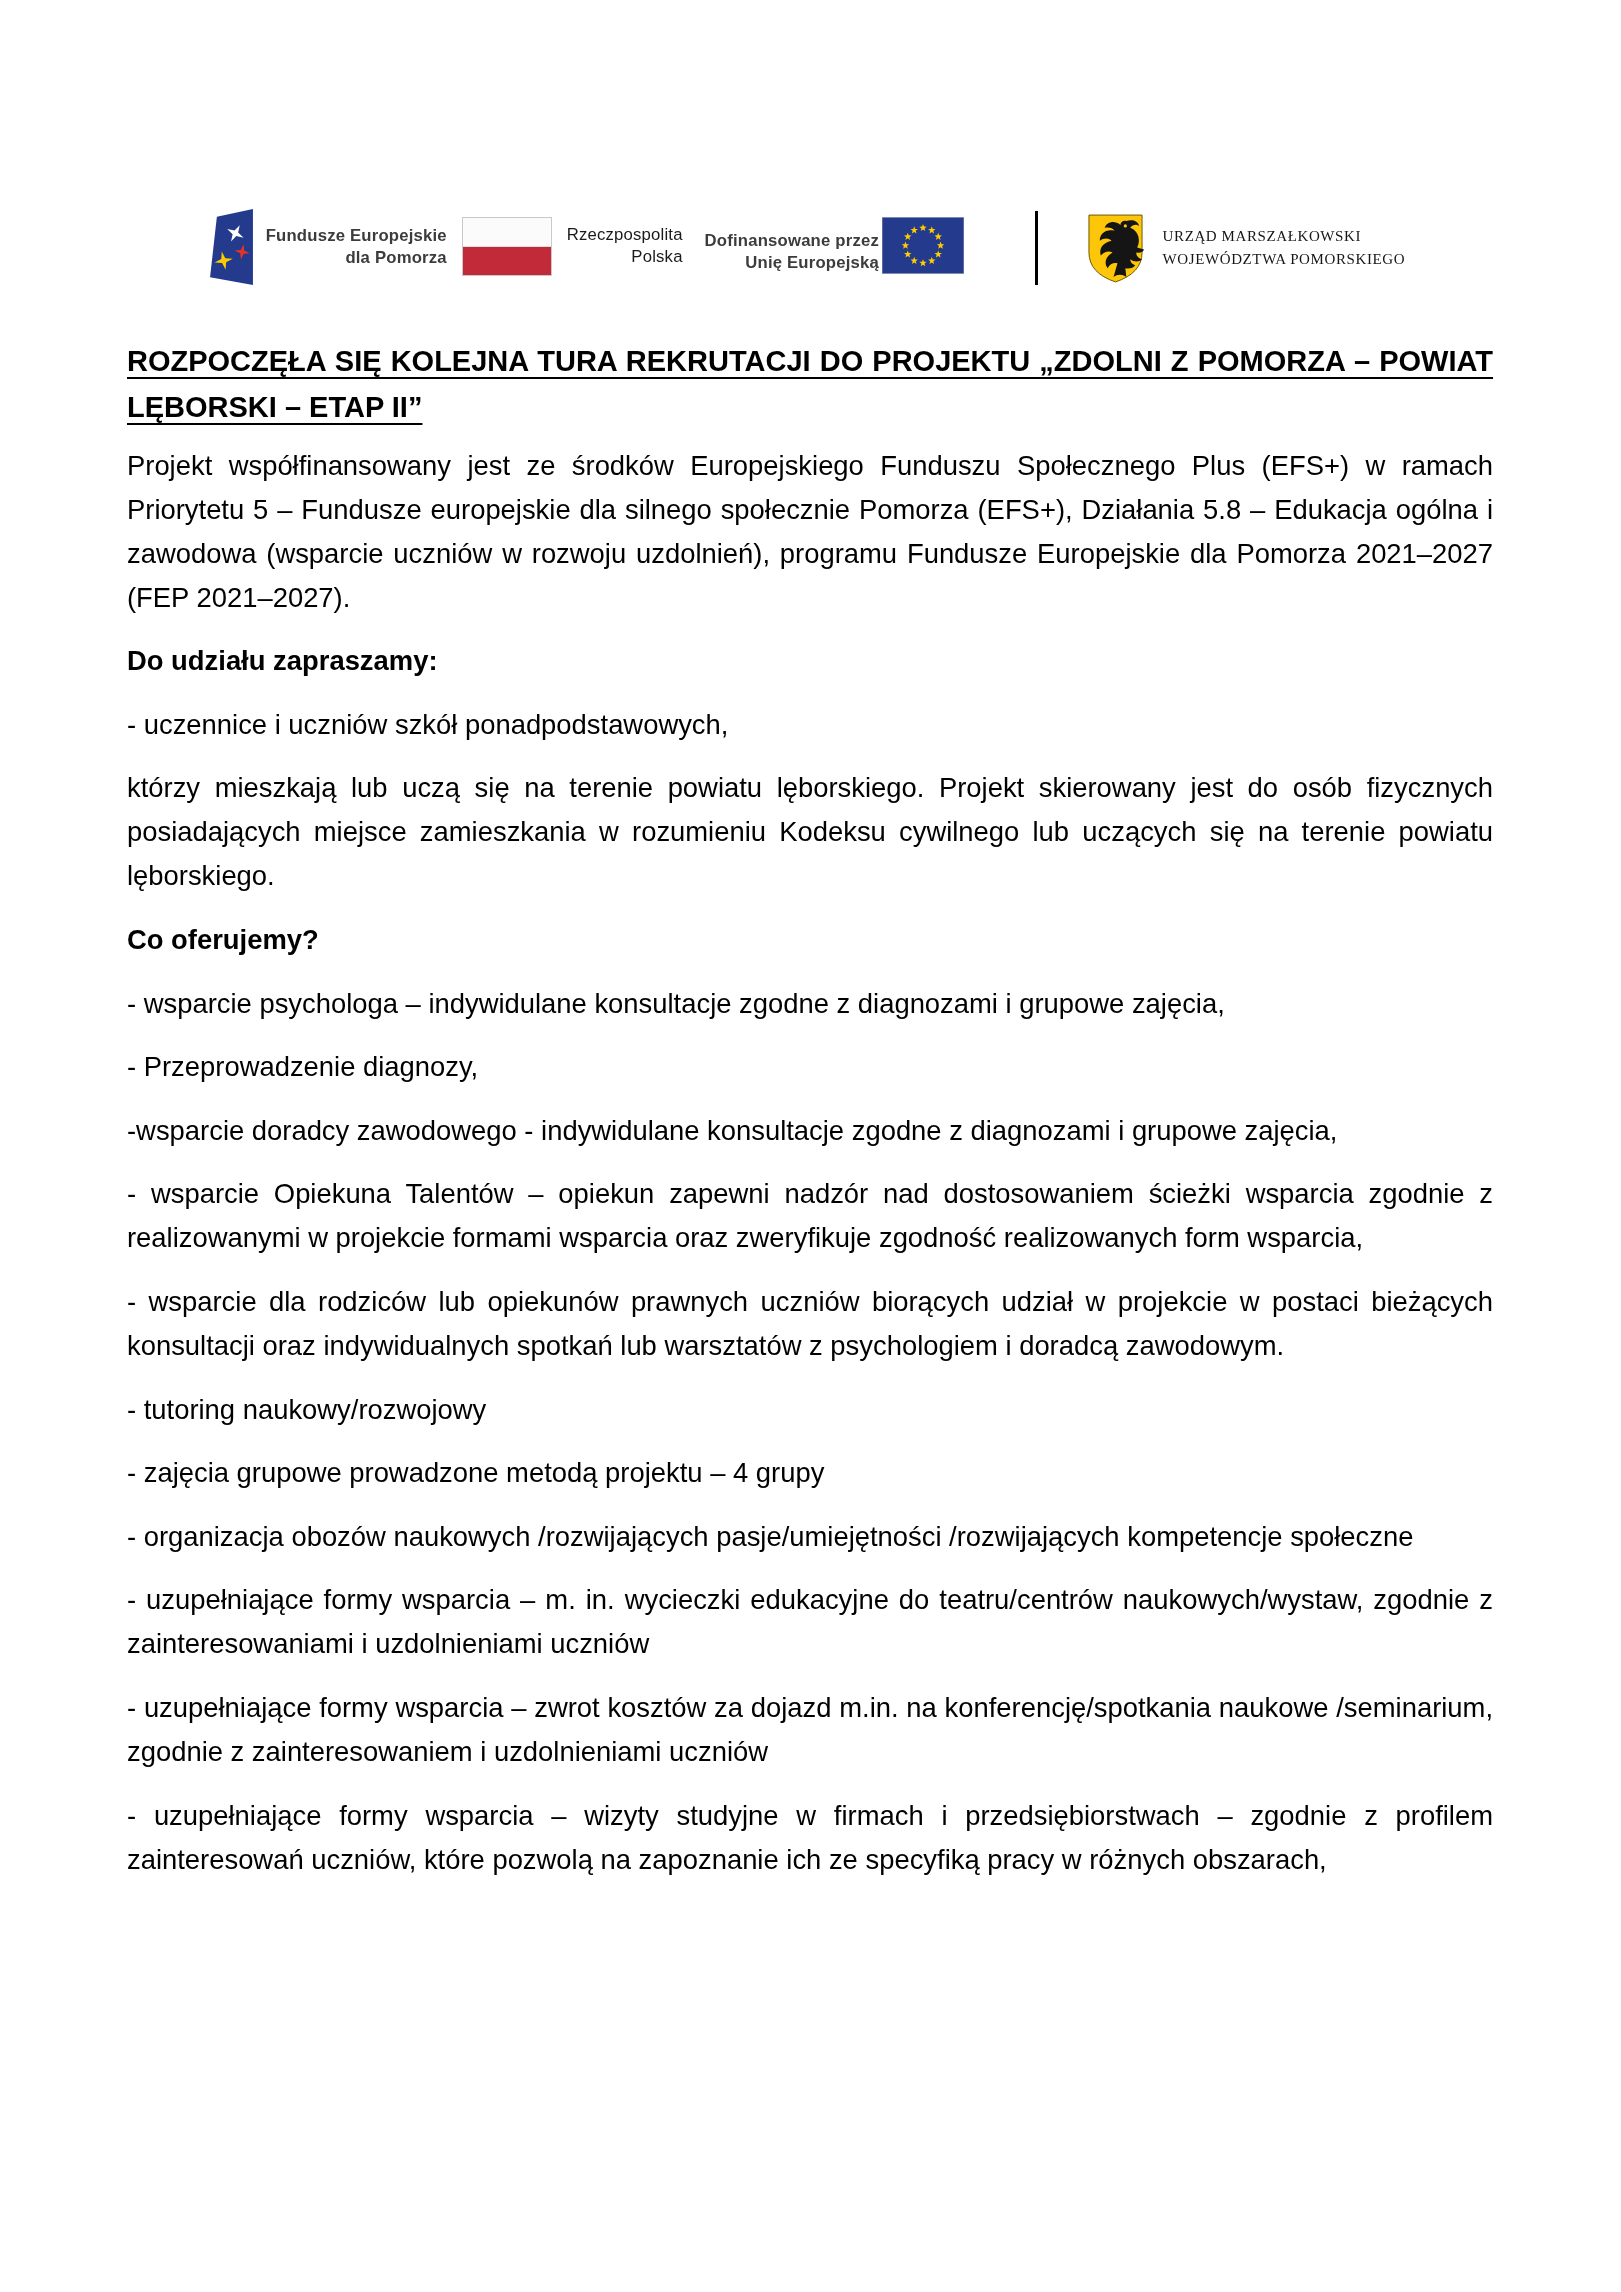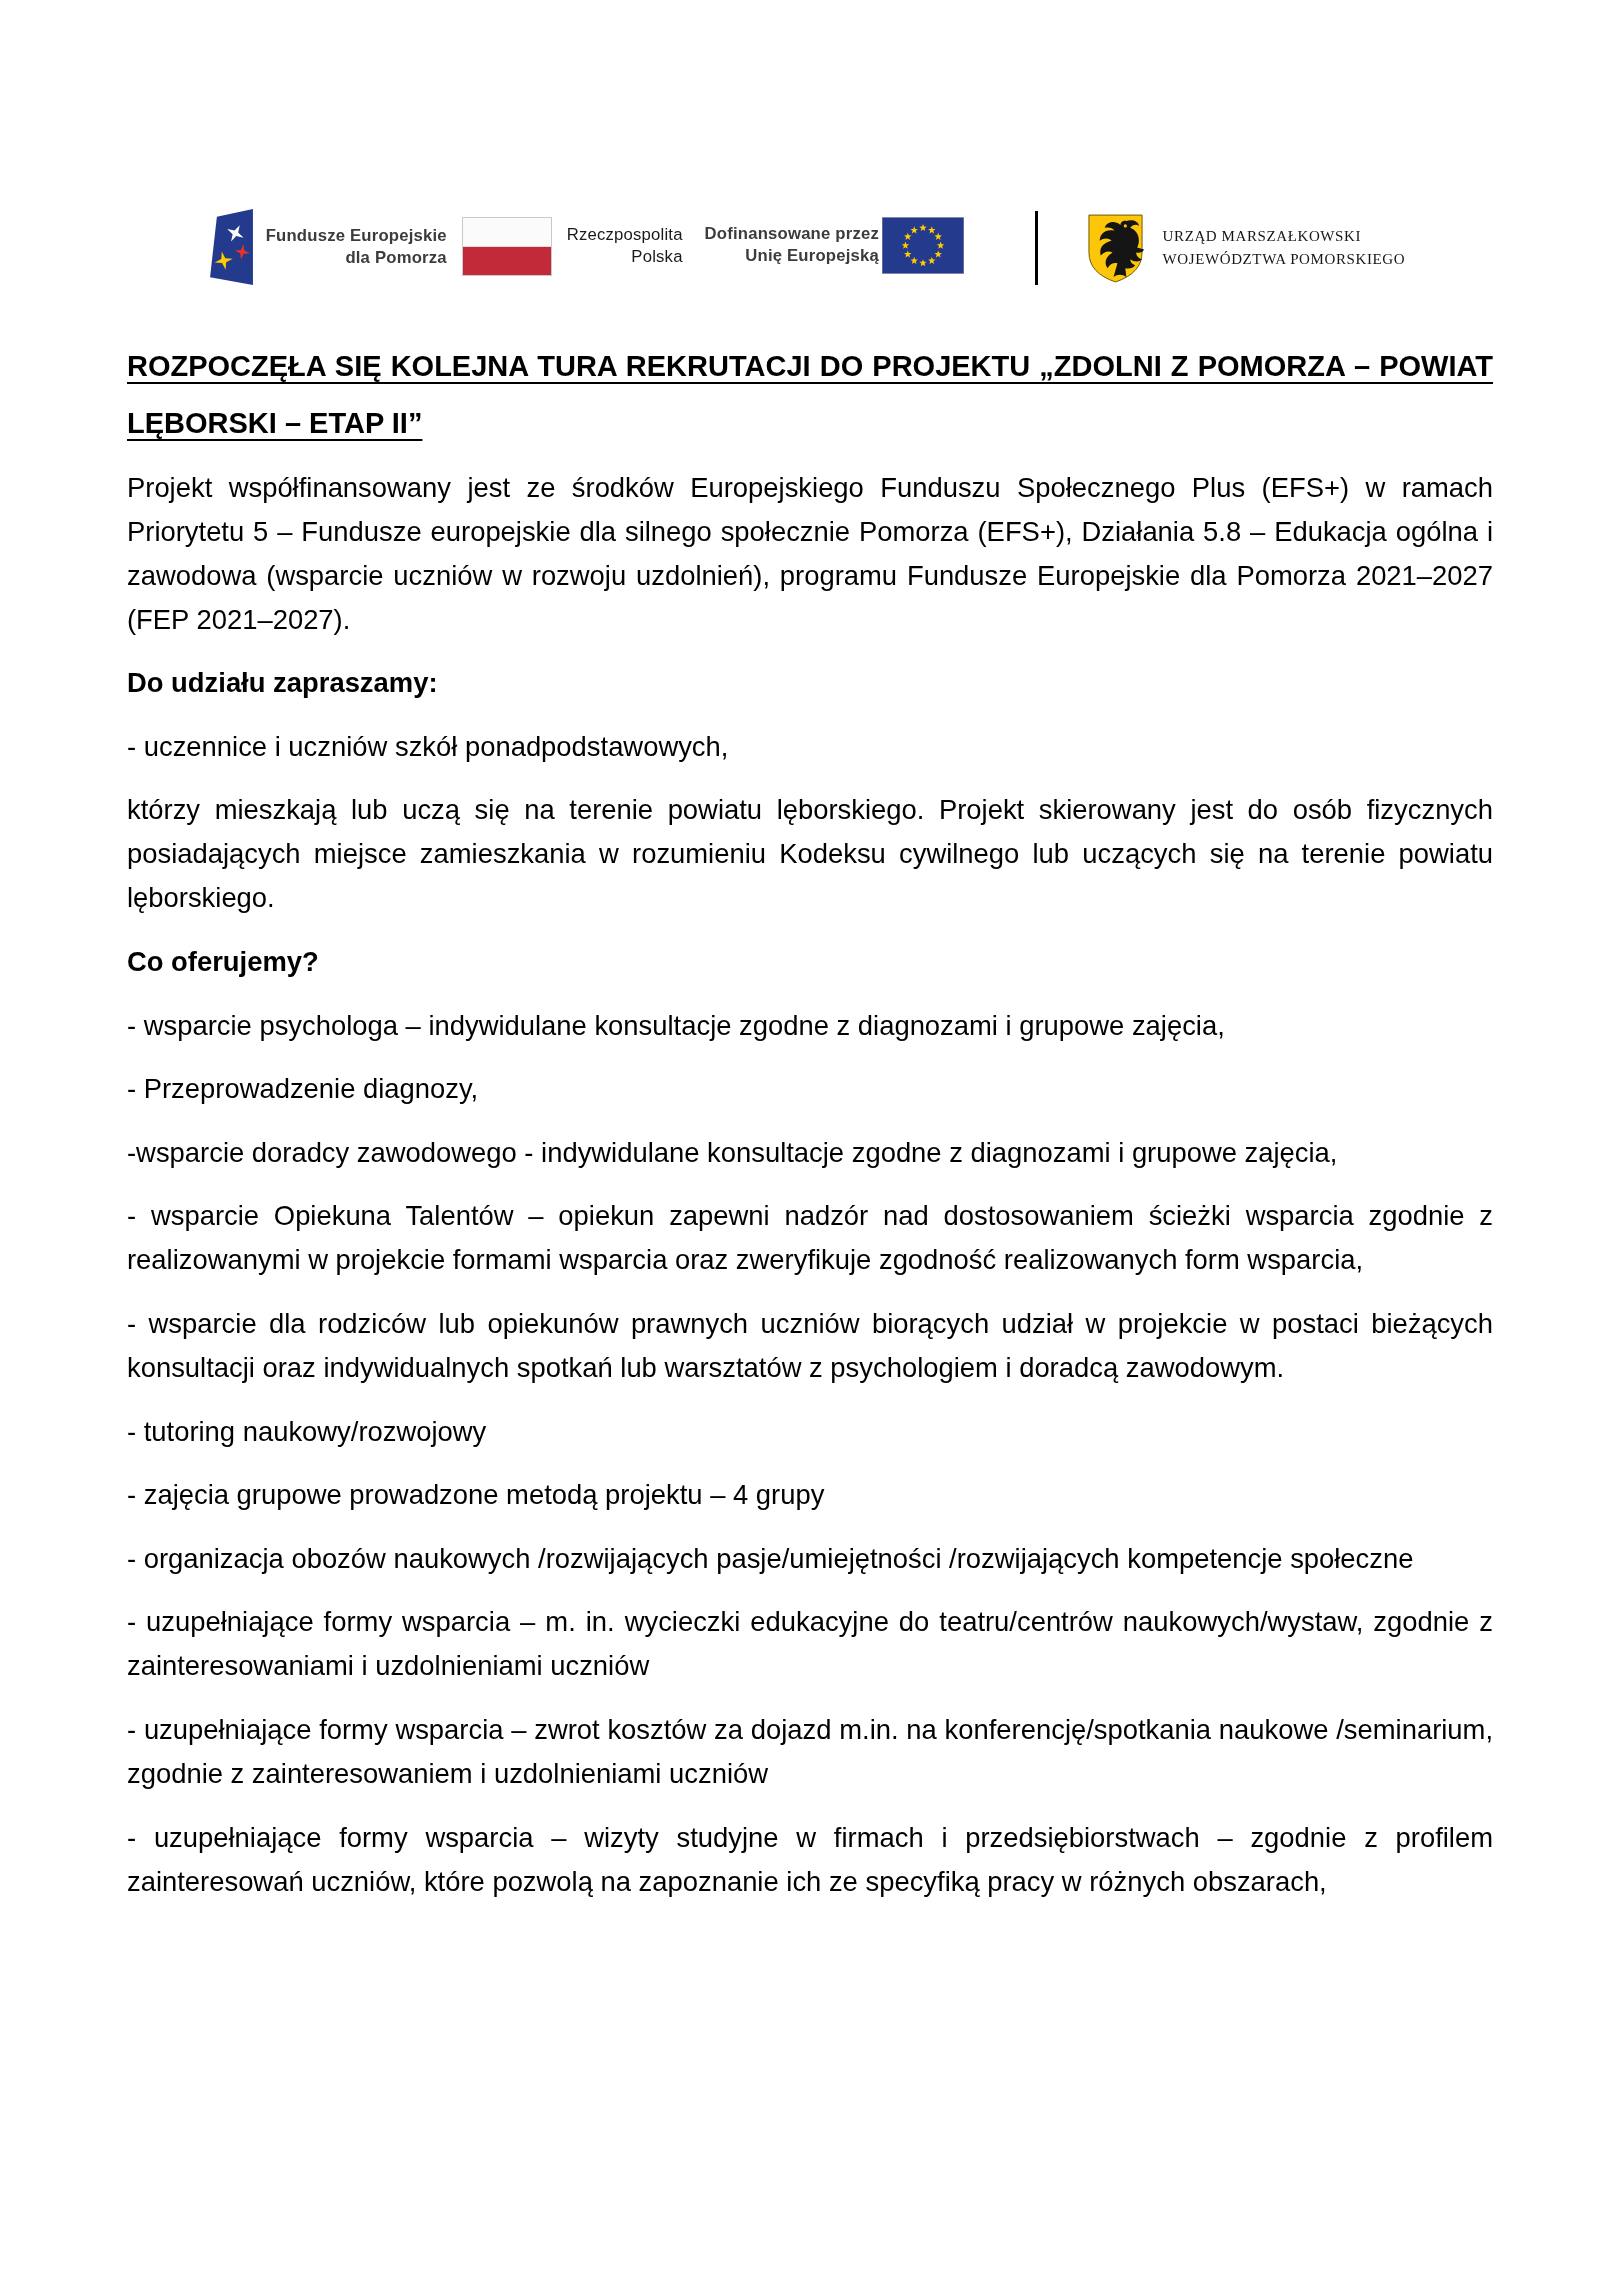--- a/index.html
+++ b/index.html
@@ -13,36 +13,36 @@
   .page { position: absolute; inset: 0; background: #ffffff; }
 
   
   .hdr { position: absolute; top: 191px; left: 127px; width: 1366px; height: 110px; }
   .logo-group { position: absolute; display: flex; align-items: center; }
   .logo-text { font-size: 16.7px; line-height: 21.6px; font-weight: 700; color: #3c3c3b; letter-spacing: 0.2px; text-align: right; }
   .logo-text.regular { font-weight: 400; color: #1a1a1a; }
   .logo-text.right { text-align: right; }
   .lg-fundusze { left: 83px; top: 16.7px; gap: 12.7px; }
   .lg-polska   { left: 335px; top: 25.5px; gap: 14.7px; }
-  .lg-ue       { left: 576px; top: 25.5px; gap: 3px; }
+  .lg-ue       { left: 576px; top: 25.5px; gap: 3px; align-items: flex-end; }
   .lg-urzad    { left: 959px; top: 21.6px; gap: 17.6px; }
   .pl-flag { width: 90px; height: 59px; border: 1px solid #c9c9c9; box-sizing: border-box; display: flex; flex-direction: column; }
   .pl-flag .w { flex: 1; background: #fbfbfb; border-bottom: 1px solid #ddd; }
   .pl-flag .r { flex: 1; background: #c22a39; }
   .divider { position: absolute; left: 908px; top: 19.6px; width: 2.9px; height: 74px; background: #000; }
   .urzad-text {
     font-family: "Liberation Serif", serif;
     font-size: 15px; line-height: 23.5px; letter-spacing: 0.6px;
     color: #161616; text-align: left; width: 261px;
   }
 
   
   .content { position: absolute; top: 338px; left: 127px; width: 1366px; }
   .doc-title {
-    font-size: 29px; font-weight: 700; line-height: 57px;
+    font-size: 29px; font-weight: 700; line-height: 46px;
     margin: 0 0 13.7px 0;
     text-align: justify;
     text-decoration: underline;
     text-decoration-thickness: 2px;
     text-underline-offset: 5.9px;
   }
   .content p {
     font-size: 27.4px; line-height: 44px;
     margin: 0 0 19.6px 0;
     text-align: justify;

